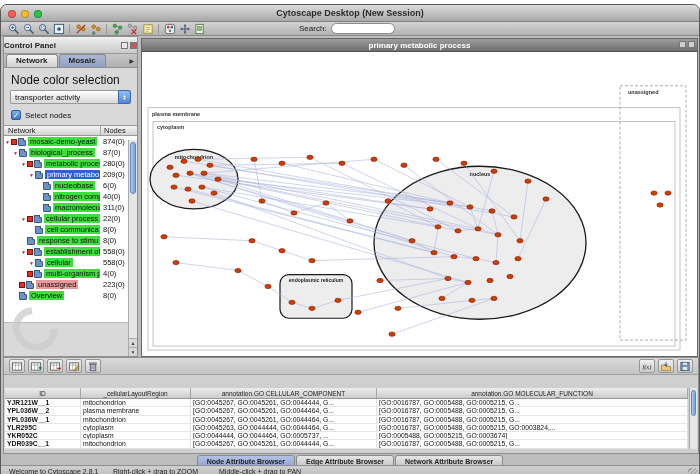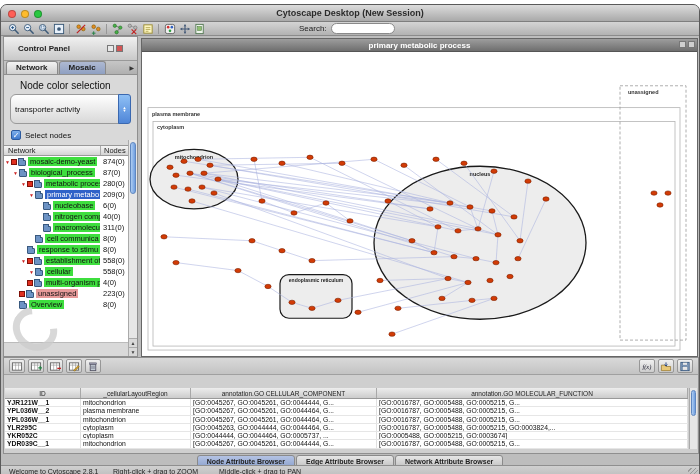--- a/index.html
+++ b/index.html
@@ -11,32 +11,32 @@
 .tl{position:absolute;top:4.5px;width:8px;height:8px;border-radius:50%;border:1px solid rgba(0,0,0,.25)}
 .tl.r{left:7px;background:#ff5f57}.tl.y{left:20px;background:#febc2e}.tl.g{left:33px;background:#28c840}
 
 .toolbar{position:absolute;left:0;top:17px;right:0;height:14px;background:linear-gradient(#d4d4d4,#b2b2b2);border-bottom:1px solid #8b8b8b;display:flex;align-items:center;padding-left:5px}
 .tbtn{width:15px;height:13px;display:flex;align-items:center;justify-content:center;border-radius:2px}
 .tbtn svg{width:12px;height:12px}
 .tsep{width:1px;height:10px;background:#979797;margin:0 3px}
 .search-label{margin-left:92px;font-size:8px;color:#222}
 .search-input{margin-left:4px;width:64px;height:11px;border-radius:6px;border:1px solid #8a8a8a;background:#fff;font-size:7.5px;padding:0 5px;font-family:"Liberation Sans",sans-serif}
 
-.phead{height:24px;background:linear-gradient(#f0f0f0,#c9c9c9);border-bottom:1px solid #999;display:flex;align-items:center;padding:0 14px;font-weight:bold;font-size:8px;color:#222}
+.phead{height:17px;background:linear-gradient(#f0f0f0,#c9c9c9);border-bottom:1px solid #999;display:flex;align-items:center;padding:0 0;font-weight:bold;font-size:8px;color:#222}
 .phead .sp{flex:1}
 .wbtn{width:7px;height:7px;border:1px solid #777;background:#e8e8e8;margin-left:2px}
 .wbtn.close{background:#d25454}
 
 .cpanel{position:absolute;left:2px;top:31px;width:135px;height:321px;background:#d9d9d9;border:1px solid #8f8f8f;overflow:hidden}
 .cptabs{height:14px;background:linear-gradient(#c6c6c6,#b0b0b0);border-bottom:1px solid #8f8f8f;display:flex;align-items:flex-end;padding-left:2px}
 .cptab{height:13px;line-height:12px;padding:0 9px;font-size:8px;font-weight:bold;border:1px solid #8a8a8a;border-bottom:none;border-radius:3px 3px 0 0;background:linear-gradient(#f3f3f3,#cfcfcf);margin-right:1px;color:#222}
 .cptab.active{background:linear-gradient(#aeb9d2,#8fa0c2)}
 .tab-arrow{margin-left:auto;margin-right:3px;font-size:6px;color:#333;align-self:center}
-.cp-label{margin:5px 0 3px 16px;font-size:10px}
-.dropdown{position:relative;margin:0 6px;height:30px;background:linear-gradient(#ffffff,#d8d8d8);border:1px solid #9a9a9a;border-radius:6px;display:flex;align-items:center;padding-left:4px;font-size:8px}
+.cp-label{margin:5px 0 3px 7px;font-size:12px}
+.dropdown{position:relative;margin:0 6px;height:14px;background:linear-gradient(#ffffff,#d8d8d8);border:1px solid #9a9a9a;border-radius:1px;display:flex;align-items:center;padding-left:4px;font-size:8px}
 .dropdown .cap{position:absolute;right:-1px;top:-1px;bottom:-1px;width:13px;background:linear-gradient(#8fc0f5,#4f86d8);border:1px solid #3a68b0;border-radius:0 3px 3px 0;color:#fff;font-size:4px;display:flex;flex-direction:column;align-items:center;justify-content:center;line-height:3.5px}
 .checkrow{display:flex;align-items:center;margin:6px 0 5px 7px;gap:4px}
 .checkbox{width:10px;height:10px;border-radius:2px;background:linear-gradient(#7fb0ec,#3e78cc);border:1px solid #2c5a9e;color:#fff;font-size:8px;line-height:9px;text-align:center}
 .theader{display:flex;height:11px;background:linear-gradient(#f4f4f4,#d4d4d4);border-top:1px solid #999;border-bottom:1px solid #999;font-size:7.5px;color:#222}
 .theader .c1{width:97px;padding-left:4px;border-right:1px solid #aaa}
 .theader .c2{flex:1;padding-left:3px}
 .tree{position:relative;background:#fff;height:187px;overflow:hidden;border-bottom:1px solid #bbb}
 .trow{height:11px;display:flex;align-items:center;position:relative;font-size:7.5px;white-space:nowrap}
 .trow-left{display:flex;align-items:center;width:96px;overflow:hidden}
 .ind{flex:none;display:inline-block}
@@ -282,20 +282,30 @@
   </div>
   <div class="trow">
     <span class="trow-left">
       <span class="ind" style="width:32px"></span>
       <span class="exp"></span>
 
       <span class="fold"></span>
       <span class="tlabel bg-green">macromolecule</span>
     </span>
     <span class="cnt">311(0)</span>
+  </div>
+  <div class="trow">
+    <span class="trow-left">
+      <span class="ind" style="width:16px"></span>
+      <span class="exp">▼</span>
+      <span class="mark"></span>
+      <span class="fold"></span>
+      <span class="tlabel bg-green">cellular process</span>
+    </span>
+    <span class="cnt">22(0)</span>
   </div>
   <div class="trow">
     <span class="trow-left">
       <span class="ind" style="width:24px"></span>
       <span class="exp"></span>
 
       <span class="fold"></span>
       <span class="tlabel bg-green">cell communica</span>
     </span>
     <span class="cnt">8(0)</span>

